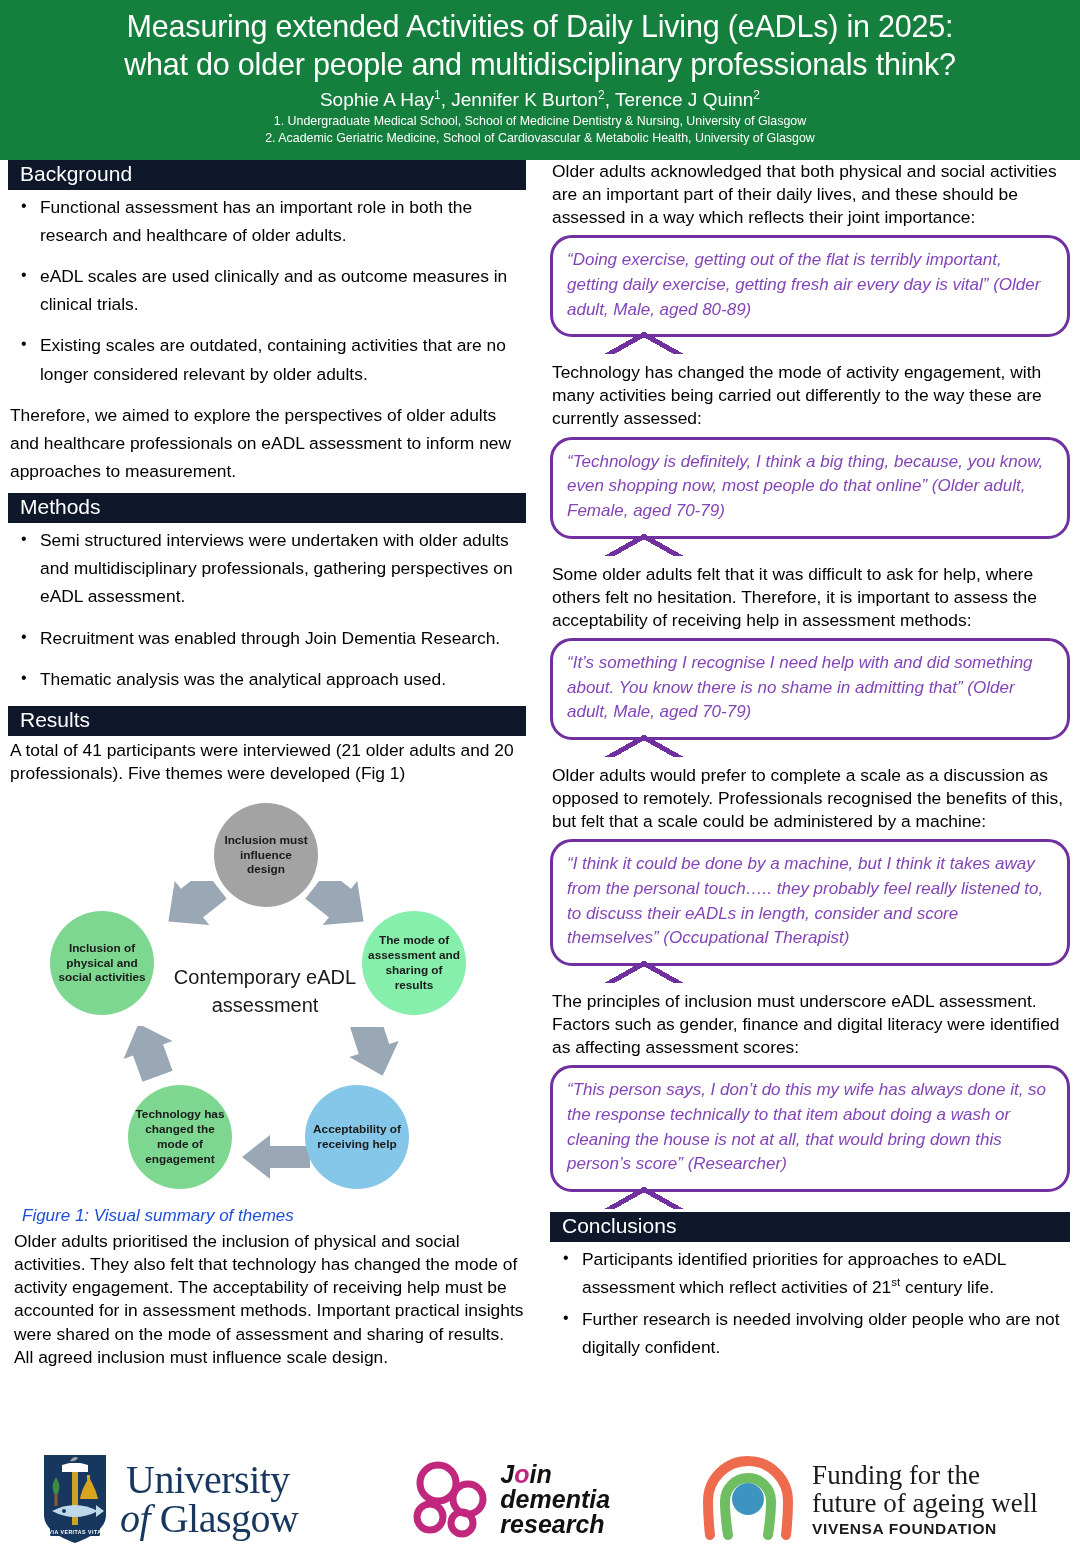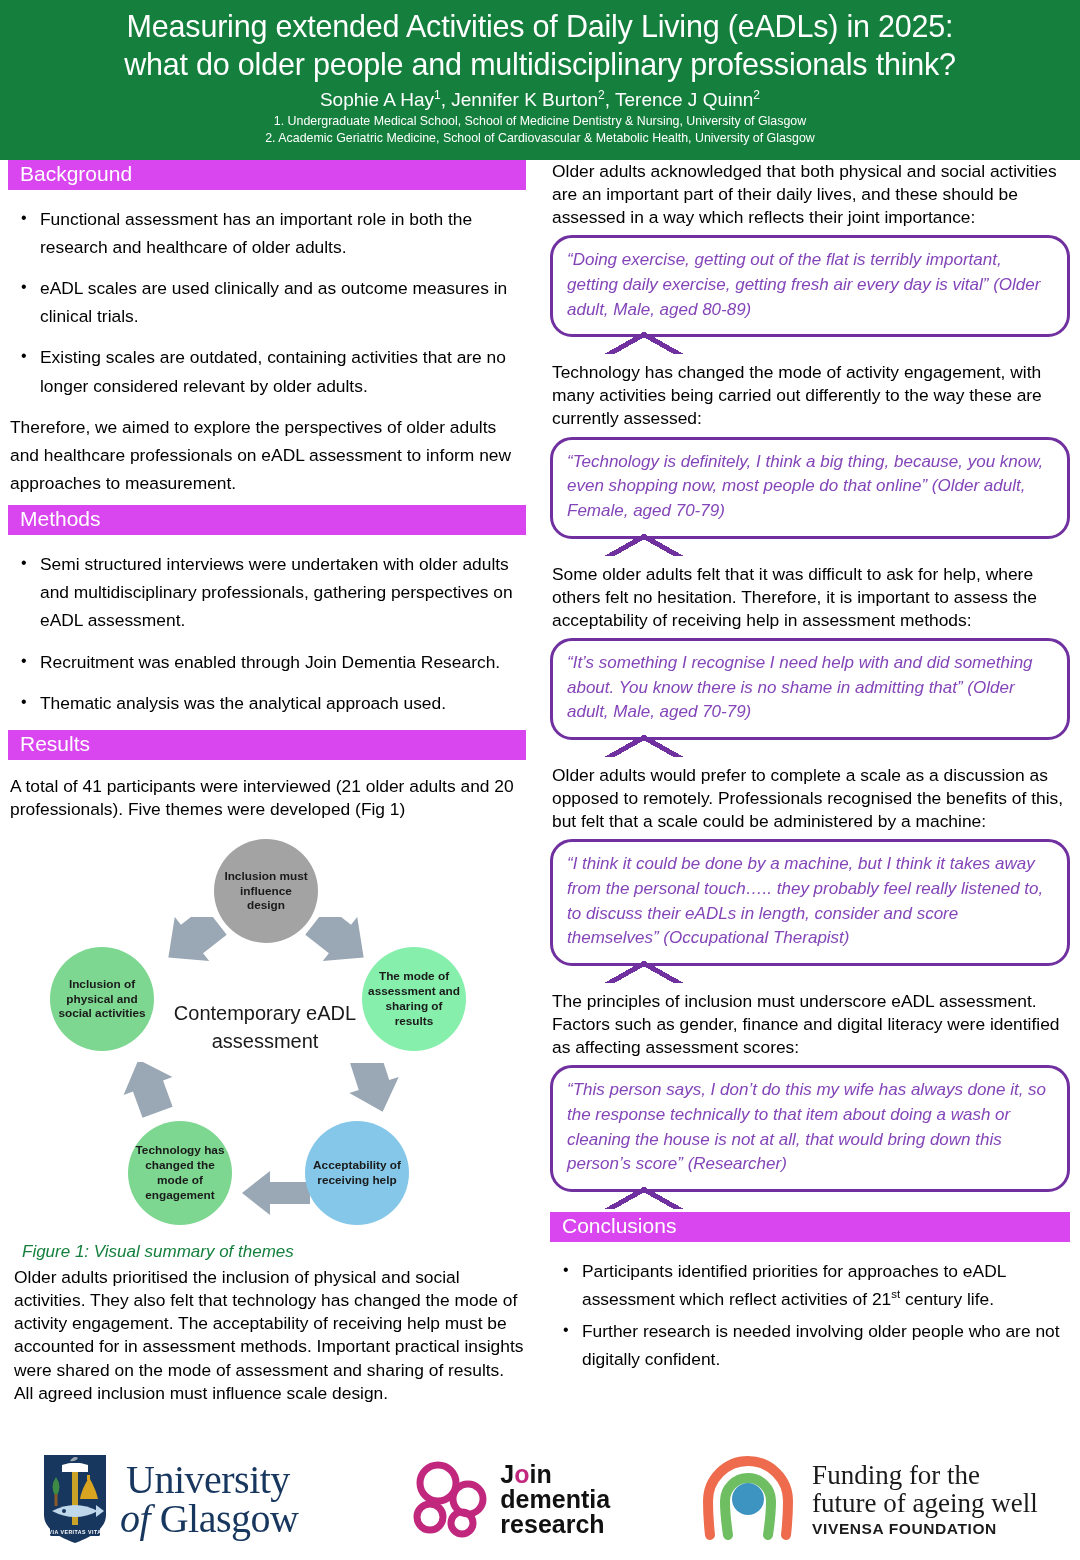--- a/index.html
+++ b/index.html
@@ -38,27 +38,27 @@
     line-height: 1.42;
     color: #ffffff;
   }
 
   
   .columns { display: flex; width: 1080px; }
   .col-left  { width: 540px; padding: 0 14px 0 8px; position: relative; }
   .col-right { width: 540px; padding: 0 10px 0 10px; position: relative; }
 
   .sec-bar {
-    background: #d946ef;
+    background: #0f172a;
     color: #ffffff;
     font-size: 21px;
     font-weight: 400;
     padding: 2px 0 3px 12px;
     line-height: 1.18;
-    margin-bottom: 15px;
+    margin-bottom: 3px;
   }
 
   ul.bullets { list-style: none; margin: 0 0 0 0; }
   ul.bullets li {
     position: relative;
     padding-left: 32px;
     font-size: 17.4px;
     line-height: 1.62;
     color: #000;
     margin-bottom: 13px;
@@ -91,21 +91,21 @@
   .c-br    { width: 104px; height: 104px; left: 295px; top: 296px; background: #85C7E8; }
   .c-bl    { width: 104px; height: 104px; left: 118px; top: 296px; background: #7DD790; }
   .c-left  { width: 104px; height: 104px; left: 40px;  top: 122px; background: #7DD790; }
   .c-center {
     position: absolute; left: 150px; top: 175px; width: 210px;
     text-align: center;
     font-size: 20px; line-height: 1.38; color: #1a1a1a;
   }
   .arrow { position: absolute; }
   .figcap {
-    font-size: 17px; font-style: italic; color: #15803d;
+    font-size: 17px; font-style: italic; color: #1d4ed8;
     margin: 2px 0 4px 14px;
   }
 
   
   .quote {
     position: relative;
     border: 3px solid #7030A0;
     border-radius: 22px;
     color: #8345B8;
     font-style: italic;
@@ -142,21 +142,21 @@
   }
   .logo-uofg { margin-left: 42px; display: flex; align-items: center; gap: 12px; }
   .uofg-text {
     font-family: "Liberation Serif", serif;
     color: #18375F; line-height: 0.98;
   }
   .uofg-text .l1 { font-size: 40px; letter-spacing: -0.5px; margin-left: 6px; }
   .uofg-text .l2 { font-size: 40px; letter-spacing: -0.5px; }
   .uofg-text .l2 i { font-style: italic; margin-top: 20px; }
 
-  .logo-jdr { margin-left: 110px; display: flex; align-items: center; gap: 8px; }
+  .logo-jdr { margin-left: 110px; display: flex; align-items: center; gap: 8px; font-style: italic; }
   .jdr-text { line-height: 1.0; font-weight: 700; font-size: 25px; color: #111; }
   .jdr-text .o { color: #C2277E; }
 
   .logo-viv { margin-left: 88px; display: flex; align-items: center; gap: 14px; }
   .viv-text { font-family: "Liberation Serif", serif; color: #1b1b1b; line-height: 1.06; }
   .viv-text .v1 { font-size: 27px; }
   .viv-text .v2 { font-size: 27px; }
   .viv-text .v3 {
     font-family: "Liberation Sans", sans-serif;
     font-size: 15.5px; font-weight: 700; letter-spacing: 0.6px; margin-top: 3px;

